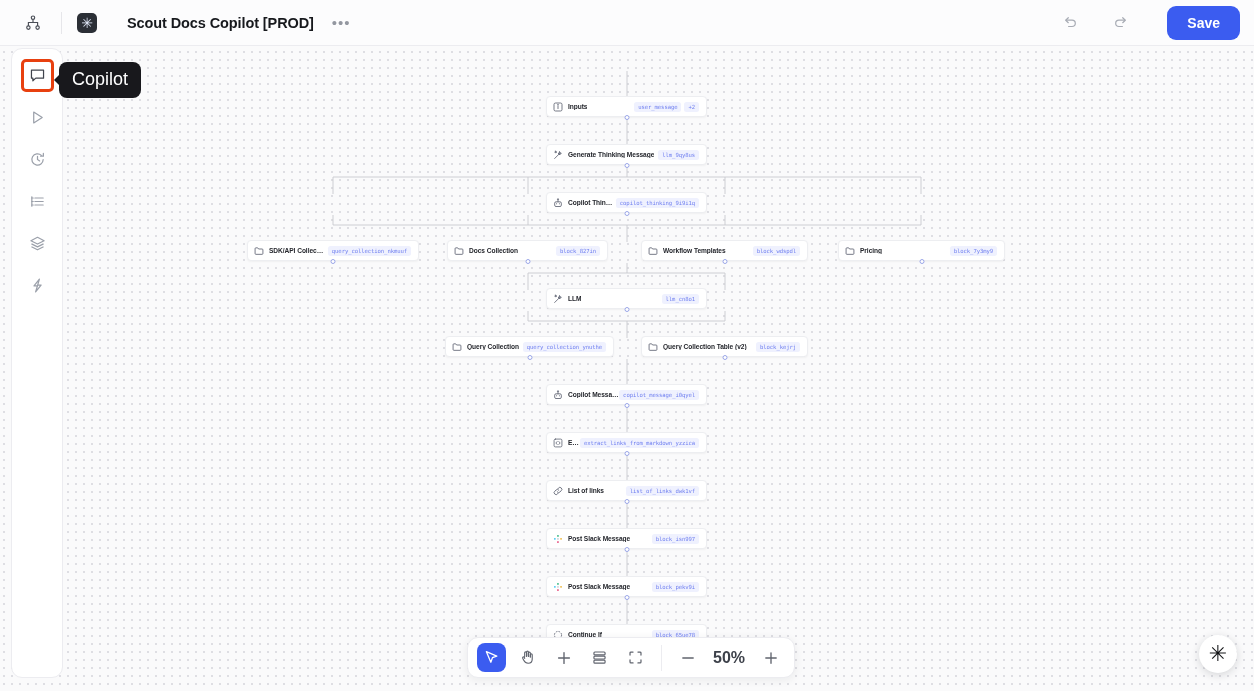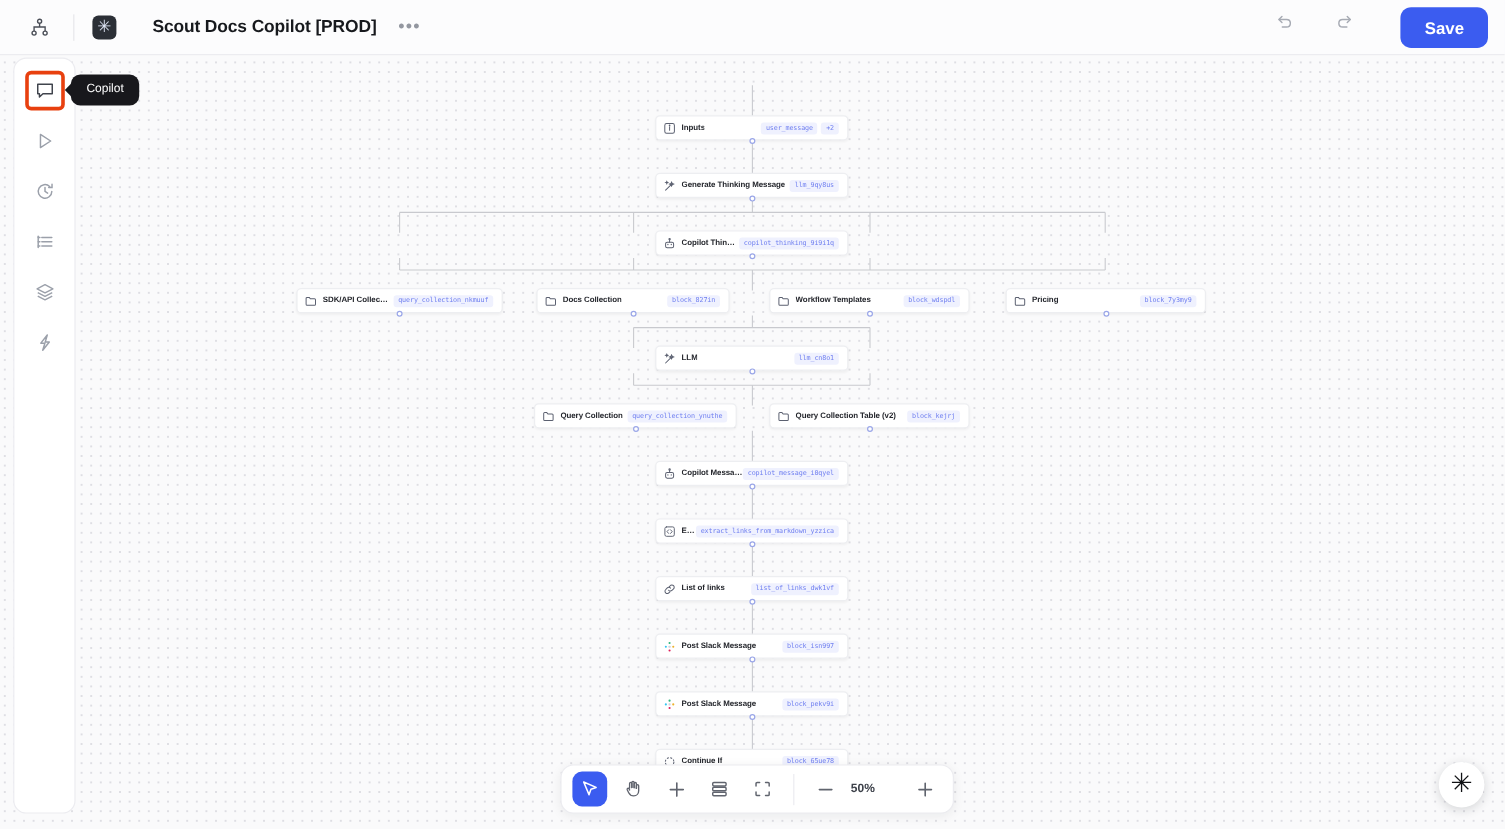--- a/index.html
+++ b/index.html
@@ -47,21 +47,21 @@
   }
   .app-title {
     font-size: 14.5px; font-weight: 600; letter-spacing: -0.1px;
     color: #17191d; margin-left: 18px; white-space: nowrap;
   }
   .hdr-dots {
     color: #9397a0; font-size: 15px; letter-spacing: 1px;
     padding: 0 6px; cursor: pointer; line-height: 10px;
     height: 22px; display: flex; align-items: center;
   }
-  .hdr-right { margin-left: auto; display: flex; align-items: flex-start; gap: 24px; }
+  .hdr-right { margin-left: auto; display: flex; align-items: center; gap: 24px; }
   .undo-redo { color: #a7abb4; }
   .save-btn {
     background: #3b5cf0; color: #fff;
     font-size: 14px; font-weight: 600;
     border: none; border-radius: 9px;
     padding: 9px 20px; cursor: pointer; margin-left: 10px;
     font-family: "Liberation Sans", sans-serif;
   }
 
   
@@ -85,21 +85,21 @@
     outline: 3px solid #e8400f;
     outline-offset: 0px;
     color: #40444d;
     border-radius: 2px;
   }
 
   
   .tooltip {
     position: absolute; top: 62px; left: 59px;
     background: #18181c; color: #fff;
-    font-size: 10px; font-weight: 500;
+    font-size: 18px; font-weight: 500;
     padding: 7px 13px 8px; border-radius: 8px;
     white-space: nowrap; z-index: 35;
   }
   .tooltip::before {
     content: ""; position: absolute;
     left: -5px; top: 50%; transform: translateY(-50%);
     border-top: 6px solid transparent;
     border-bottom: 6px solid transparent;
     border-right: 6px solid #18181c;
   }
@@ -163,22 +163,22 @@
     padding: 0 9px; gap: 7px; z-index: 40;
   }
   .tb-btn {
     width: 29px; height: 29px;
     display: flex; align-items: center; justify-content: center;
     border-radius: 8px; cursor: pointer; color: #60646e;
   }
   .tb-btn.active { background: #3b5cf0; color: #fff; }
   .tb-sep { width: 1px; height: 26px; background: #ececf0; margin: 0 4px; }
   .zoom-level {
-    font-size: 10px; font-weight: 600; color: #3d414a;
-    min-width: 40px; text-align: left; user-select: none;
+    font-size: 16px; font-weight: 600; color: #3d414a;
+    min-width: 40px; text-align: center; user-select: none;
   }
 
   .fab {
     position: absolute; right: 17px; bottom: 18px;
     width: 38px; height: 38px; border-radius: 50%;
     background: #fff;
     box-shadow: 0 2px 9px rgba(20,22,30,.16);
     display: flex; align-items: center; justify-content: center;
     font-size: 22px; color: #101114; cursor: pointer;
     z-index: 45; font-family: "DejaVu Sans", sans-serif;

